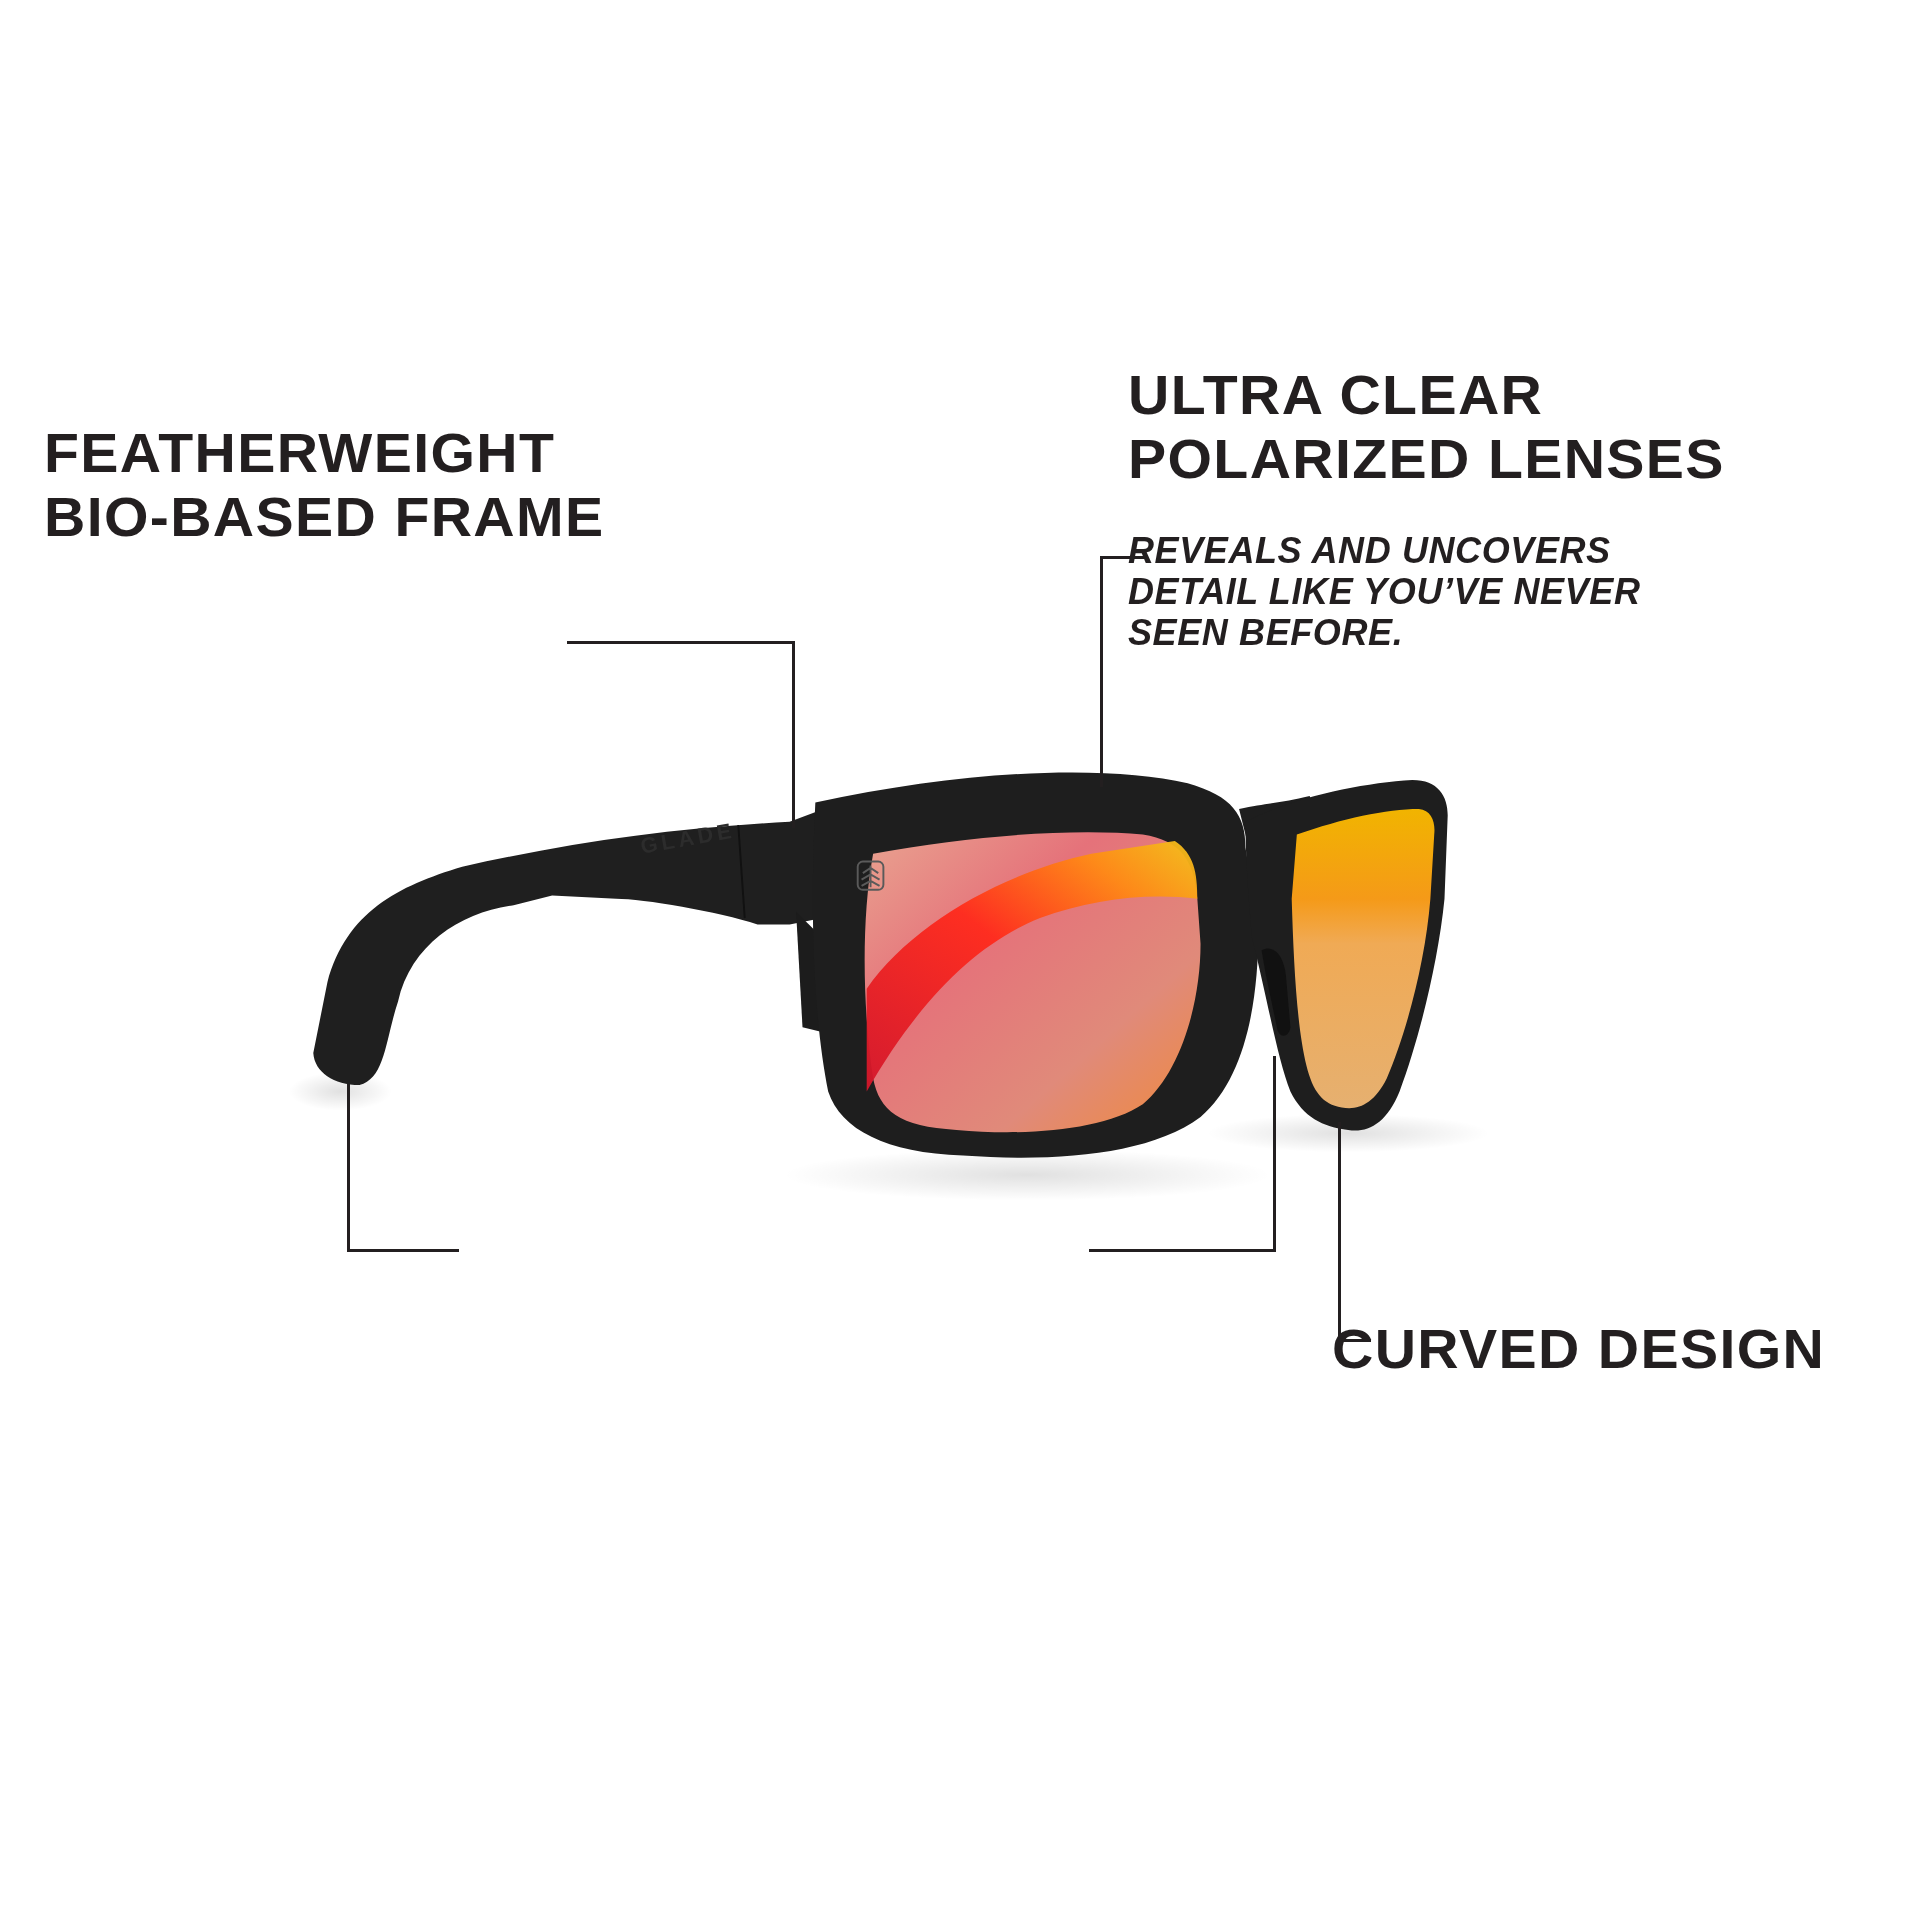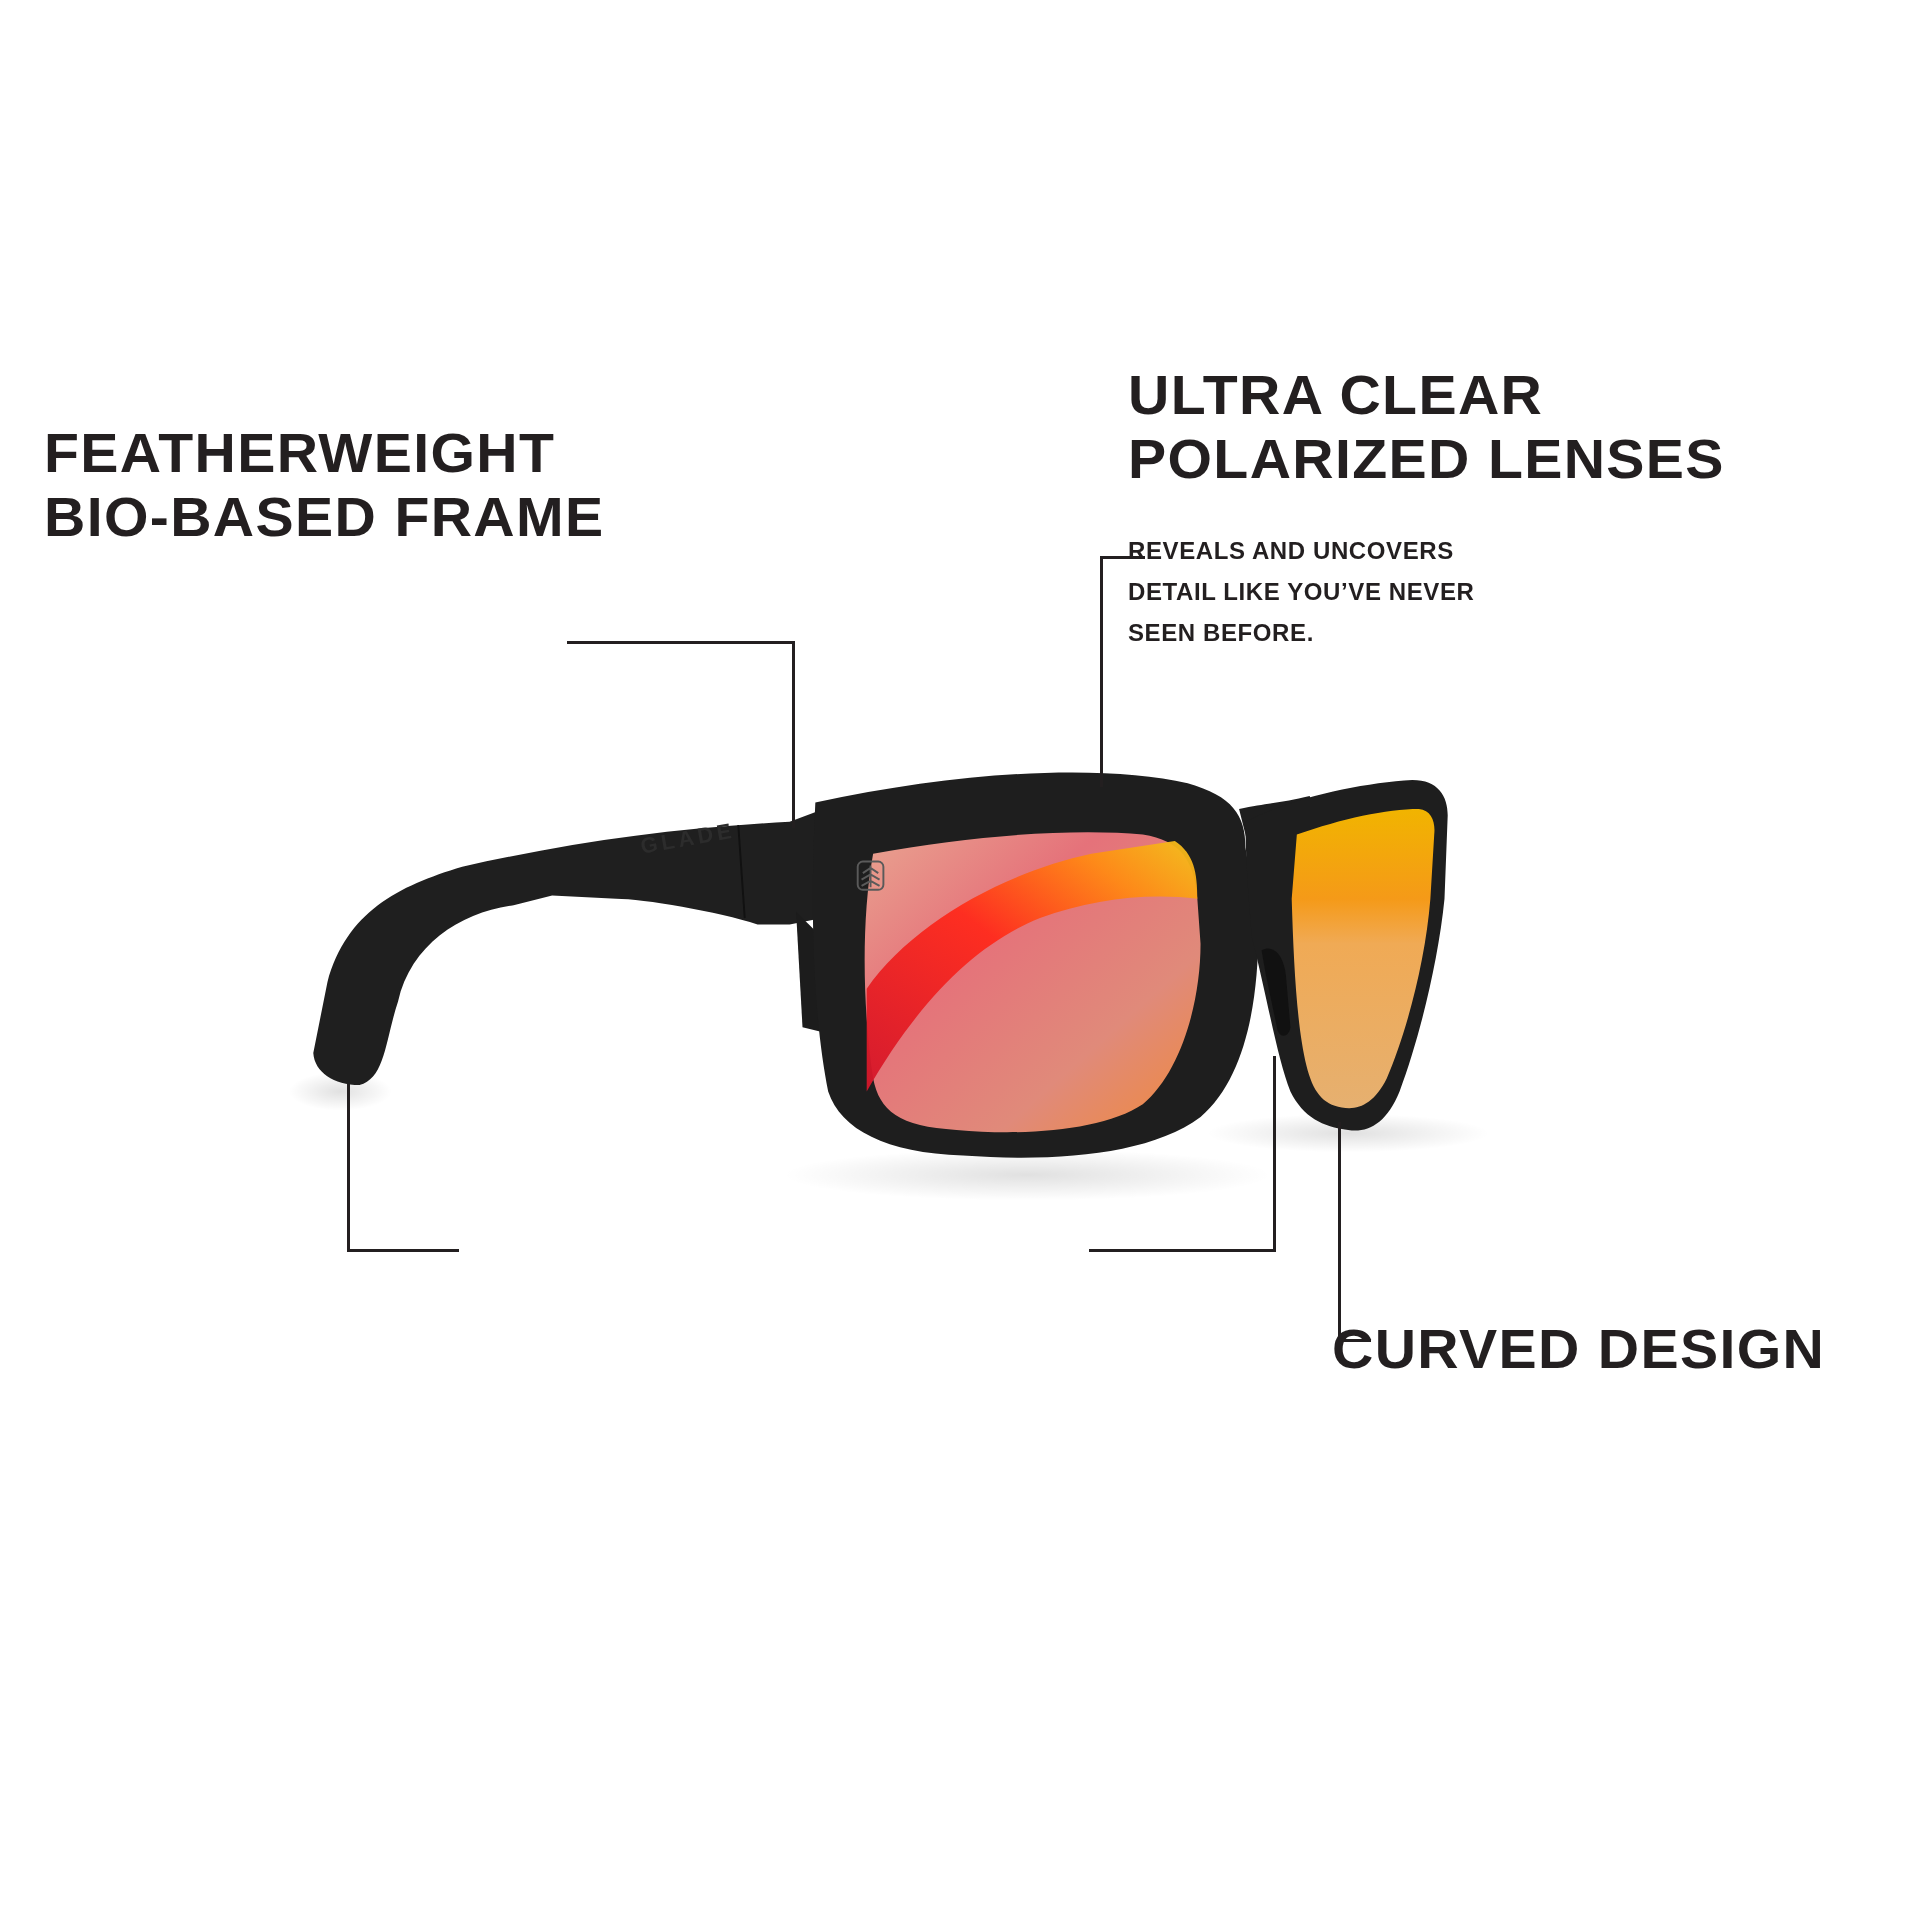--- a/index.html
+++ b/index.html
@@ -1,19 +1,19 @@
 <!DOCTYPE html>
 <html style="font-size:10.3px"><head>
 <meta charset="utf-8">
 <style>
   html, body { margin:0; padding:0; background:#ffffff; }
   .canvas { position:relative; width:1926px; height:1926px; background:#ffffff; overflow:hidden; }
   .feature { position:absolute; color:#231f20; font-family:"Liberation Sans", sans-serif; font-weight:700; text-transform:uppercase; }
   .feature h2 { margin:0; font-size:55px; line-height:64px; letter-spacing:1.3px; transform:scaleX(1.04); transform-origin:left; }
-  .feature p { margin:0; font-size:24px; line-height:41px; letter-spacing:0.6px; white-space:pre-line; }
+  .feature p { margin:0; font-size:36px; line-height:41px; letter-spacing:0.6px; white-space:pre-line;font-style:italic; }
   .feature .title-line { display:block; }
   .line { position:absolute; background:#231f20; }
   .glasses { position:absolute; left:0; top:0; width:1926px; height:1926px; }
 </style>
 </head>
 <body>
 
 <div class="canvas">
 
   <svg class="glasses" viewBox="0 0 3000 3000">

